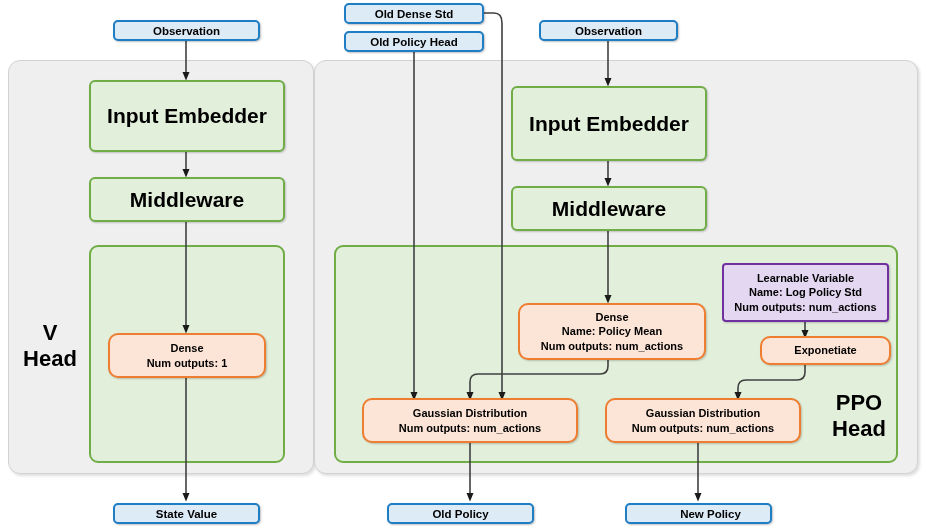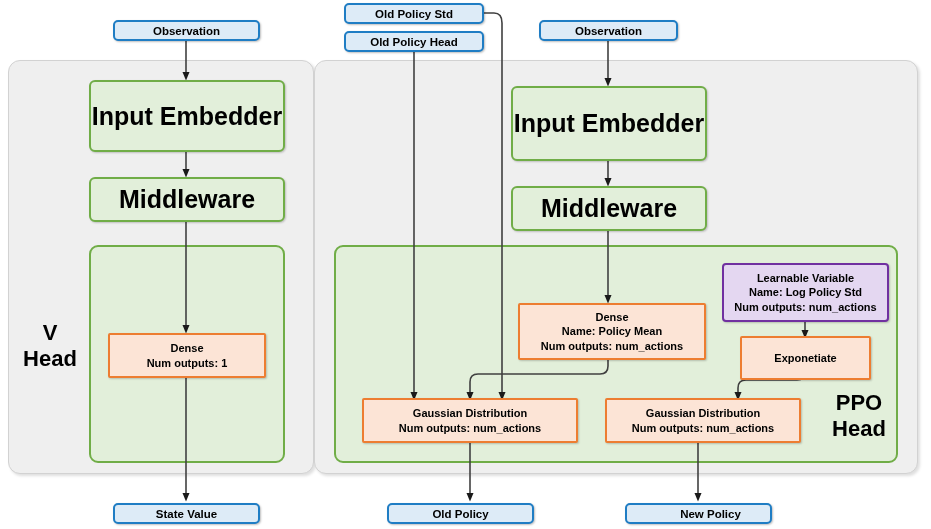--- a/index.html
+++ b/index.html
@@ -47,25 +47,25 @@
     font-weight:bold;
     box-shadow:1px 1px 2px rgba(0,0,0,.25);
   }
   .green-node{
     background:#e2efda;
     border:2px solid #70ad47;
     border-radius:6px;
     font-weight:bold;
     box-shadow:1px 1px 2px rgba(0,0,0,.20);
   }
-  .green-node.big{font-size:25px;}
+  .green-node.big{font-size:21px;}
   .orange-node{
     background:#fce4d6;
     border:2px solid #ed7d31;
-    border-radius:2px;
+    border-radius:10px;
     font-size:11px;
     box-shadow:1px 1px 2px rgba(0,0,0,.20);
     line-height:1.32;
   }
   .purple-node{
     background:#e4d7f1;
     border:2px solid #7030a0;
     border-radius:4px;
     font-size:11px;
     box-shadow:1px 1px 2px rgba(0,0,0,.20);
@@ -130,21 +130,21 @@
     <path class="wire" d="M698,442 L698,497" marker-end="url(#ah)"></path>
   </svg>
 
   <div class="grp-label" style="left:14px;top:320px;width:72px;">V
 Head</div>
   <div class="grp-label" style="left:820px;top:390px;width:78px;">PPO
 Head</div>
 
   <div class="node blue-node" style="left:113px;top:20px;width:147px;height:21px;">Observation</div>
 
-  <div class="node blue-node" style="left:344px;top:3px;width:140px;height:21px;">Old Policy Std</div>
+  <div class="node blue-node" style="left:344px;top:3px;width:140px;height:21px;">Old Dense Std</div>
 
   <div class="node blue-node" style="left:344px;top:31px;width:140px;height:21px;">Old Policy Head</div>
 
   <div class="node blue-node" style="left:539px;top:20px;width:139px;height:21px;">Observation</div>
 
   <div class="node green-node big" style="left:89px;top:80px;width:196px;height:72px;">Input Embedder</div>
 
   <div class="node green-node big" style="left:89px;top:177px;width:196px;height:45px;">Middleware</div>
 
   <div class="node orange-node" style="left:108px;top:333px;width:158px;height:45px;">
@@ -161,21 +161,21 @@
     <span class="sub">Name: Policy Mean</span>
     <span class="sub">Num outputs: num_actions</span>
   </div>
 
   <div class="node purple-node" style="left:722px;top:263px;width:167px;height:59px;">
     <span class="ttl">Learnable Variable</span>
     <span class="sub">Name: Log Policy Std</span>
     <span class="sub">Num outputs: num_actions</span>
   </div>
 
-  <div class="node orange-node" style="left:740px;top:336px;width:131px;height:44px;">
+  <div class="node orange-node" style="left:760px;top:336px;width:131px;height:29px;">
     <span class="ttl">Exponetiate</span>
   </div>
 
   <div class="node orange-node" style="left:362px;top:398px;width:216px;height:45px;">
     <span class="ttl">Gaussian Distribution</span>
     <span class="sub">Num outputs: num_actions</span>
   </div>
 
   <div class="node orange-node" style="left:605px;top:398px;width:196px;height:45px;">
     <span class="ttl">Gaussian Distribution</span>

